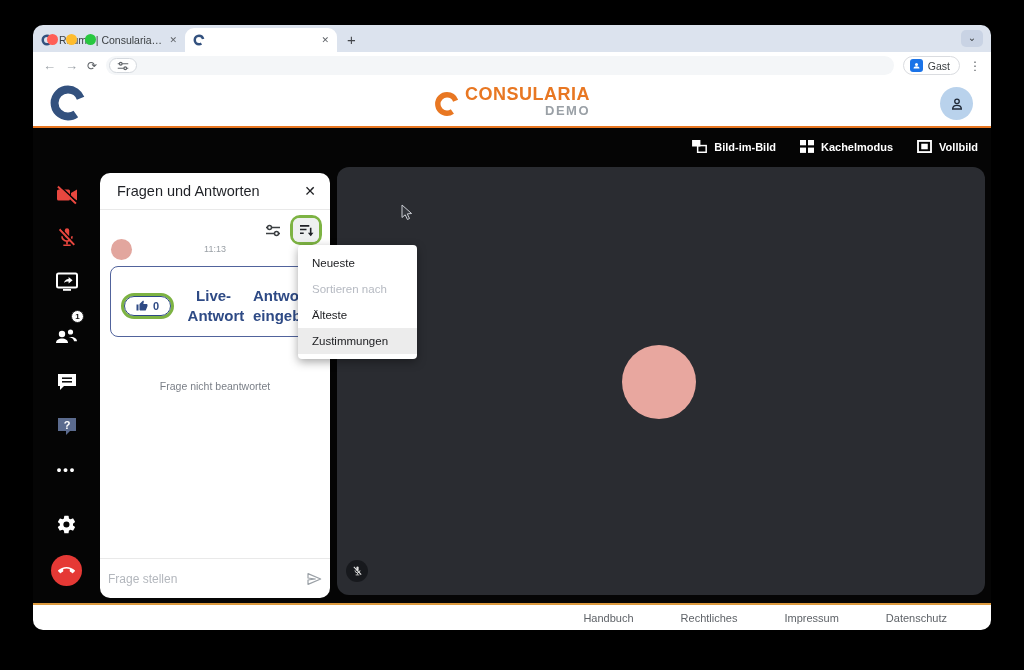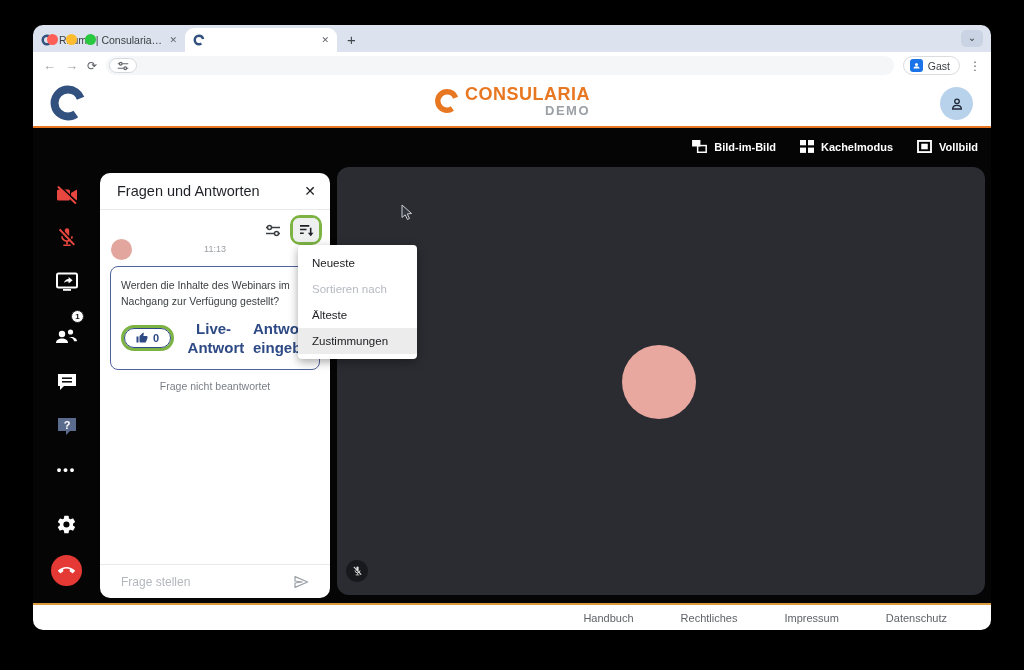--- a/index.html
+++ b/index.html
@@ -25,21 +25,21 @@
   .urlbar { flex:1; height:19px; background:#f4f6f8; border-radius:10px; display:flex; align-items:center; padding:0 3px; }
   .tune-chip { width:28px; height:15px; border:1px solid #d5d9de; background:#fff; border-radius:8px; display:flex; align-items:center; justify-content:center; }
   .gast { display:flex; align-items:flex-end; gap:5px; border:1px solid #dadce0; border-radius:12px; padding:2px 9px 2px 6px; font-size:10.5px; color:#3c4043; }
   .gast-ic { width:13px; height:13px; background:#1a73e8; border-radius:3px; display:flex; align-items:center; justify-content:center; }
   .kebab { color:#5f6368; font-size:12px; letter-spacing:0; }
 
   
   .app-header { height:49px; background:#fff; border-bottom:2px solid #e87722; position:relative; }
   .corner-logo { position:absolute; left:16px; top:5px; }
   .brand { position:absolute; left:0; right:0; top:6px; display:flex; justify-content:center; }
-  .brand-inner { display:flex; align-items:center; gap:5px; }
+  .brand-inner { display:flex; align-items:flex-end; gap:5px; }
   .brand-text { display:flex; flex-direction:column; align-items:flex-end; }
   .brand-name { color:#e87722; font-weight:bold; font-size:18px; letter-spacing:.5px; line-height:19px; }
   .brand-sub { color:#9aa0a6; font-size:13px; letter-spacing:1.5px; line-height:13px; font-weight:bold; }
   .profile-btn { position:absolute; right:18px; top:8px; width:33px; height:33px; border-radius:50%; background:#b9d2ec; display:flex; align-items:center; justify-content:center; }
 
   
   .app-main { position:relative; height:475px; background:#050505; }
   .view-controls { position:absolute; top:12px; right:13px; display:flex; gap:24px; }
   .vc { display:flex; align-items:center; gap:7px; color:#fff; font-size:11px; font-weight:bold; }
 
@@ -60,21 +60,21 @@
   .qa-time { position:absolute; top:71px; left:0; width:100%; text-align:center; font-size:9px; color:#9aa0a6; }
   .q-card { position:absolute; left:10px; top:93px; width:210px; border:1px solid #51639c; border-radius:8px; padding:10px 10px 11px; }
   .q-text { font-size:10.5px; color:#3c4043; line-height:1.55; }
   .q-actions { margin-top:9px; display:flex; align-items:center; justify-content:space-between; }
   .like-ring { border:3.5px solid #7db343; border-radius:18px; }
   .like-pill { display:flex; align-items:center; gap:5px; border:1.5px solid #2e4a85; border-radius:13px; padding:3px 11px; color:#2e4a85; font-size:11px; font-weight:bold; background:#fff; }
   .q-link { color:#2e4a85; font-weight:bold; font-size:15px; text-align:center; line-height:1.3; }
   .q-link.live { width:52px; }
   .q-link.enter { width:56px; }
   .qa-status { position:absolute; top:207px; left:0; width:100%; text-align:center; font-size:10.5px; color:#7a7f87; }
-  .qa-inputrow { position:absolute; bottom:0; left:0; right:0; height:34px; border-top:1px solid #e9e9e9; display:flex; align-items:center; padding:0 21px; border-radius:0 0 10px 10px; }
+  .qa-inputrow { position:absolute; bottom:0; left:0; right:0; height:40px; border-top:1px solid #e9e9e9; display:flex; align-items:center; padding:0 8px; border-radius:0 0 10px 10px; }
   .qa-input { flex:1; border:none; outline:none; font-size:12px; color:#333; font-family:"Liberation Sans",sans-serif; }
   .qa-input::placeholder { color:#b3b7bd; }
 
   
   .sort-menu { position:absolute; left:265px; top:117px; width:119px; background:#fff; border-radius:4px; box-shadow:0 3px 10px rgba(0,0,0,.35); padding:5px 0; z-index:9; }
   .sm-item { padding:7px 14px; font-size:11.5px; color:#202124; }
   .sm-item.header { color:#b6bac2; }
   .sm-item.selected { background:#ececec; }
 
   
@@ -290,21 +290,20 @@
                   <line x1="12.5" y1="4" x2="12.5" y2="12"></line>
                 </g>
                 <polygon points="9.5,9.5 15.5,9.5 12.5,13.2" fill="#1f2126"></polygon>
               </svg>
           </div>
         </div>
       </div>
       <div class="qa-avatar"></div>
       <div class="qa-time">11:13</div>
       <div class="q-card">
-        <div class="q-text">Werden die Inhalte des Webinars im Nachgang zur Verfügung gestellt?</div>
         <div class="q-actions">
           <div class="like-ring">
             <div class="like-pill">
               <svg width="12" height="12" viewBox="0 0 24 24" fill="#2e4a85">
                   <path d="M1 21h4V9H1v12zM23 10c0-1.1-.9-2-2-2h-6.31l.95-4.57.03-.32c0-.41-.17-.79-.44-1.06L14.17 1 7.59 7.59C7.22 7.95 7 8.45 7 9v10c0 1.1.9 2 2 2h9c.83 0 1.54-.5 1.84-1.22l3.02-7.05c.09-.23.14-.47.14-.73v-2z"></path>
                 </svg>
               <span>0</span>
             </div>
           </div>
           <div class="q-link live">Live-Antwort</div>

